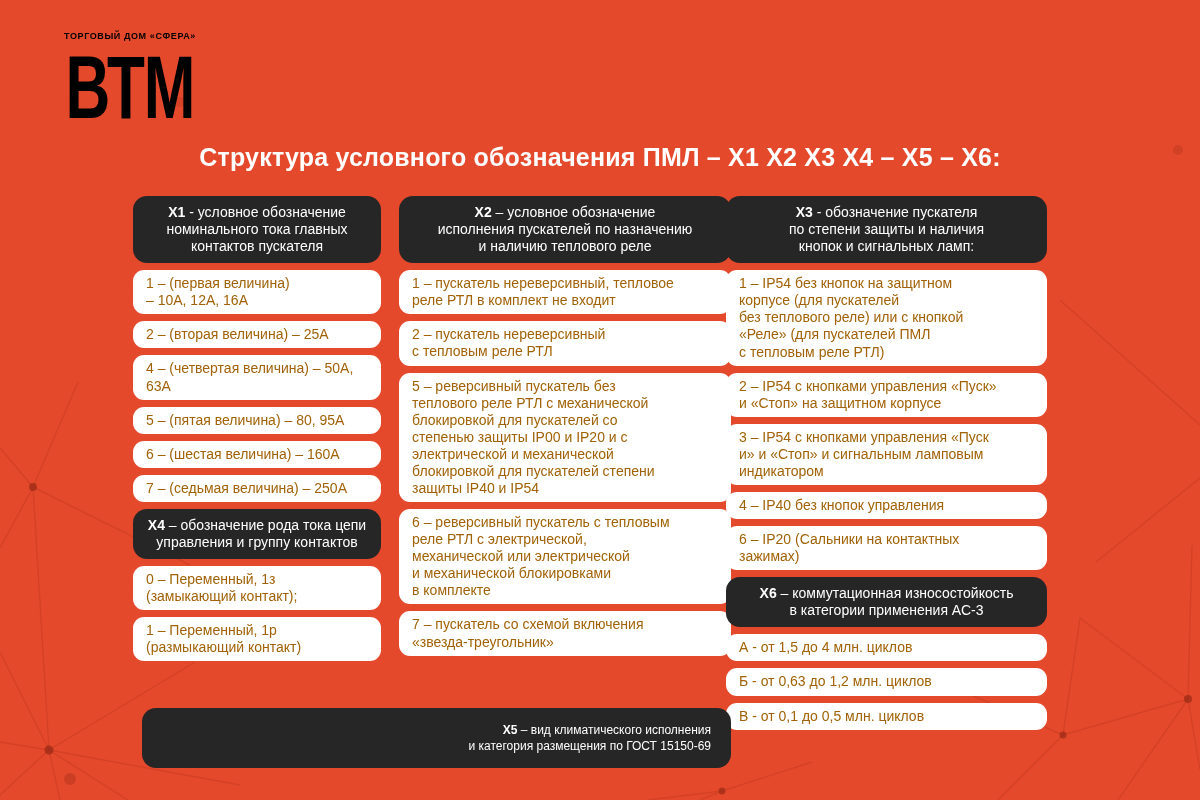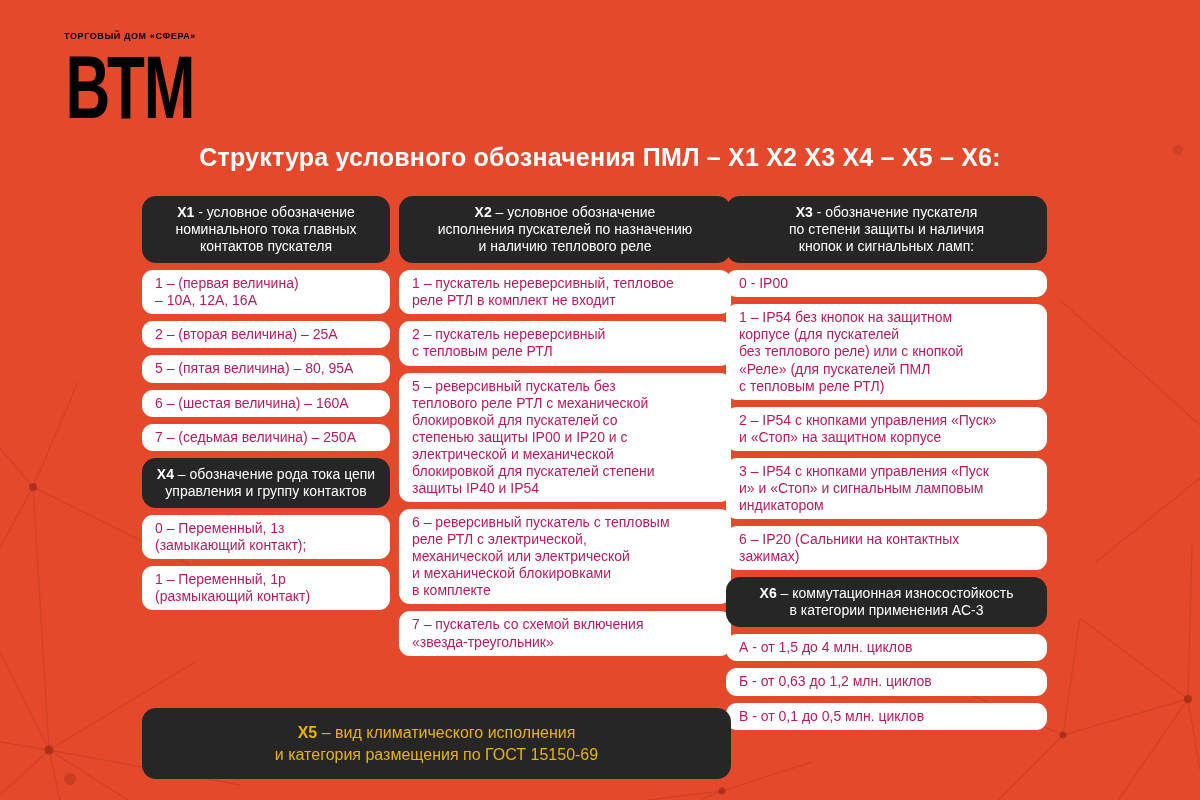--- a/index.html
+++ b/index.html
@@ -54,59 +54,59 @@
     letter-spacing: 0.2px;
   }
   
   .col {
     position: absolute;
     top: 196px;
     display: flex;
     flex-direction: column;
     gap: 7px;
   }
-  .col1 { left: 142px; width: 248px; }
+  .col1 { left: 133px; width: 248px; }
   .col2 { left: 399px; width: 332px; }
   .col3 { left: 726px; width: 321px; }
 
   .panel { box-sizing: border-box; width: 100%; }
   .hdr {
     background: #262626;
     color: #ffffff;
     border-radius: 14px;
     padding: 8px 10px;
     text-align: center;
     font-size: 14px;
     line-height: 1.22;
     white-space: pre-line;
   }
   .hdr strong { font-weight: 700; }
   .item {
     background: #ffffff;
-    color: #be185d;
+    color: #a16207;
     border-radius: 11px;
     padding: 5px 13px;
     font-size: 14px;
     line-height: 1.22;
     white-space: pre;
     overflow: hidden;
   }
   
   .x5box {
     position: absolute;
     left: 142px;
     top: 708px;
     width: 589px;
     box-sizing: border-box;
     background: #262626;
-    color: #eab308;
+    color: #ffffff;
     border-radius: 14px;
     padding: 14px 20px;
-    text-align: center;
-    font-size: 16px;
+    text-align: right;
+    font-size: 12px;
     line-height: 1.35;
     white-space: pre-line;
   }
   .x5box strong { font-weight: 700; }
 </style>
 </head>
 <body>
 
 <div class="canvas">
 
@@ -138,20 +138,22 @@
 
   <h1 class="title">Структура условного обозначения ПМЛ – Х1 Х2 Х3 Х4 – Х5 – Х6:</h1>
 
   <section class="col col1">
     <div class="panel hdr"><strong>Х1</strong><span> - условное обозначение
 номинального тока главных
 контактов пускателя</span></div>
     <div class="panel item">1 – (первая величина)
 – 10А, 12А, 16А</div>
     <div class="panel item">2 – (вторая величина) – 25А</div>
+    <div class="panel item">4 – (четвертая величина) – 50А,
+63А</div>
     <div class="panel item">5 – (пятая величина) – 80, 95А</div>
     <div class="panel item">6 – (шестая величина) – 160А</div>
     <div class="panel item">7 – (седьмая величина) – 250А</div>
     <div class="panel hdr"><strong>Х4</strong><span> – обозначение рода тока цепи
 управления и группу контактов</span></div>
     <div class="panel item">0 – Переменный, 1з
 (замыкающий контакт);</div>
     <div class="panel item">1 – Переменный, 1р
 (размыкающий контакт)</div>
   </section>
@@ -177,31 +179,31 @@
 и механической блокировками
 в комплекте</div>
     <div class="panel item">7 – пускатель со схемой включения
 «звезда-треугольник»</div>
   </section>
 
   <section class="col col3">
     <div class="panel hdr"><strong>Х3</strong><span> - обозначение пускателя
 по степени защиты и наличия
 кнопок и сигнальных ламп:</span></div>
-    <div class="panel item">0 - IP00</div>
     <div class="panel item">1 – IP54 без кнопок на защитном
 корпусе (для пускателей
 без теплового реле) или с кнопкой
 «Реле» (для пускателей ПМЛ
 с тепловым реле РТЛ)</div>
     <div class="panel item">2 – IP54 с кнопками управления «Пуск»
 и «Стоп» на защитном корпусе</div>
     <div class="panel item">3 – IP54 с кнопками управления «Пуск
 и» и «Стоп» и сигнальным ламповым
 индикатором</div>
+    <div class="panel item">4 – IP40 без кнопок управления</div>
     <div class="panel item">6 – IP20 (Сальники на контактных
 зажимах)</div>
     <div class="panel hdr"><strong>Х6</strong><span> – коммутационная износостойкость
 в категории применения АС-3</span></div>
     <div class="panel item">А - от 1,5 до 4 млн. циклов</div>
     <div class="panel item">Б - от 0,63 до 1,2 млн. циклов</div>
     <div class="panel item">В - от 0,1 до 0,5 млн. циклов</div>
   </section>
 
   <div class="x5box"><strong>Х5</strong><span> – вид климатического исполнения

